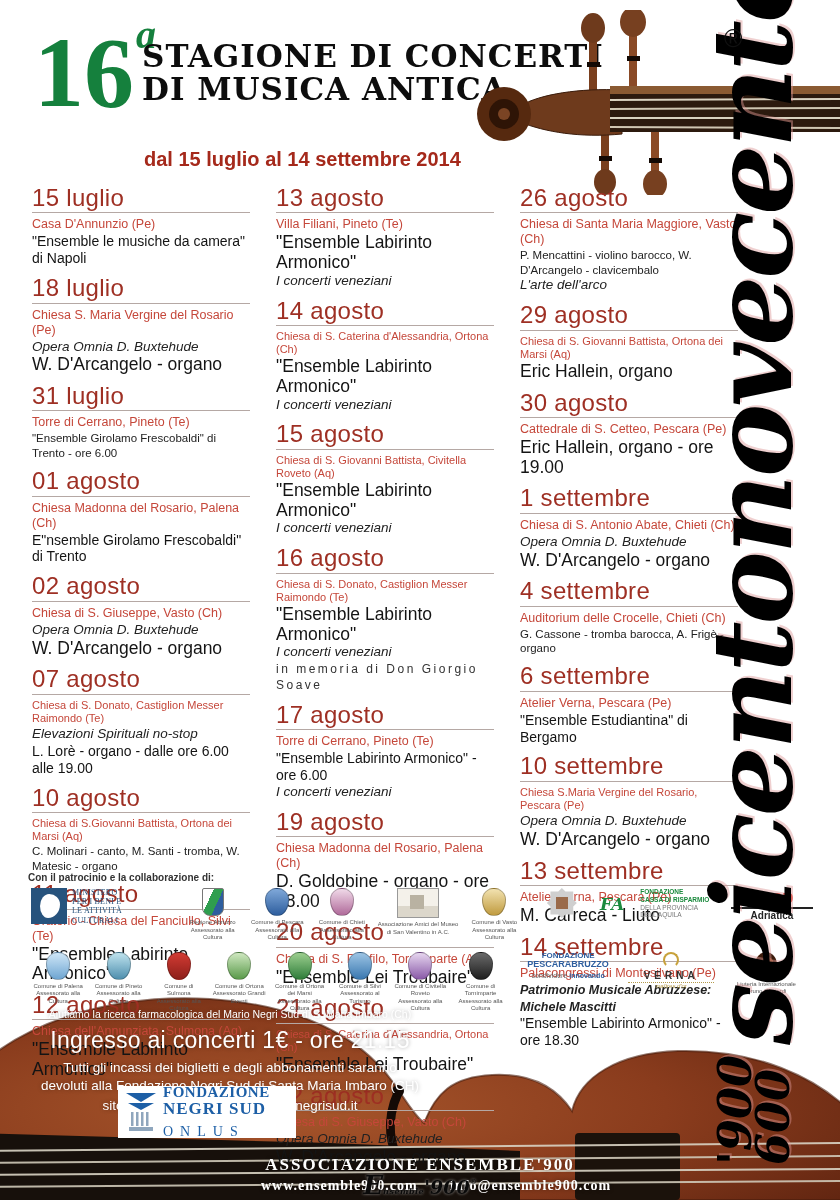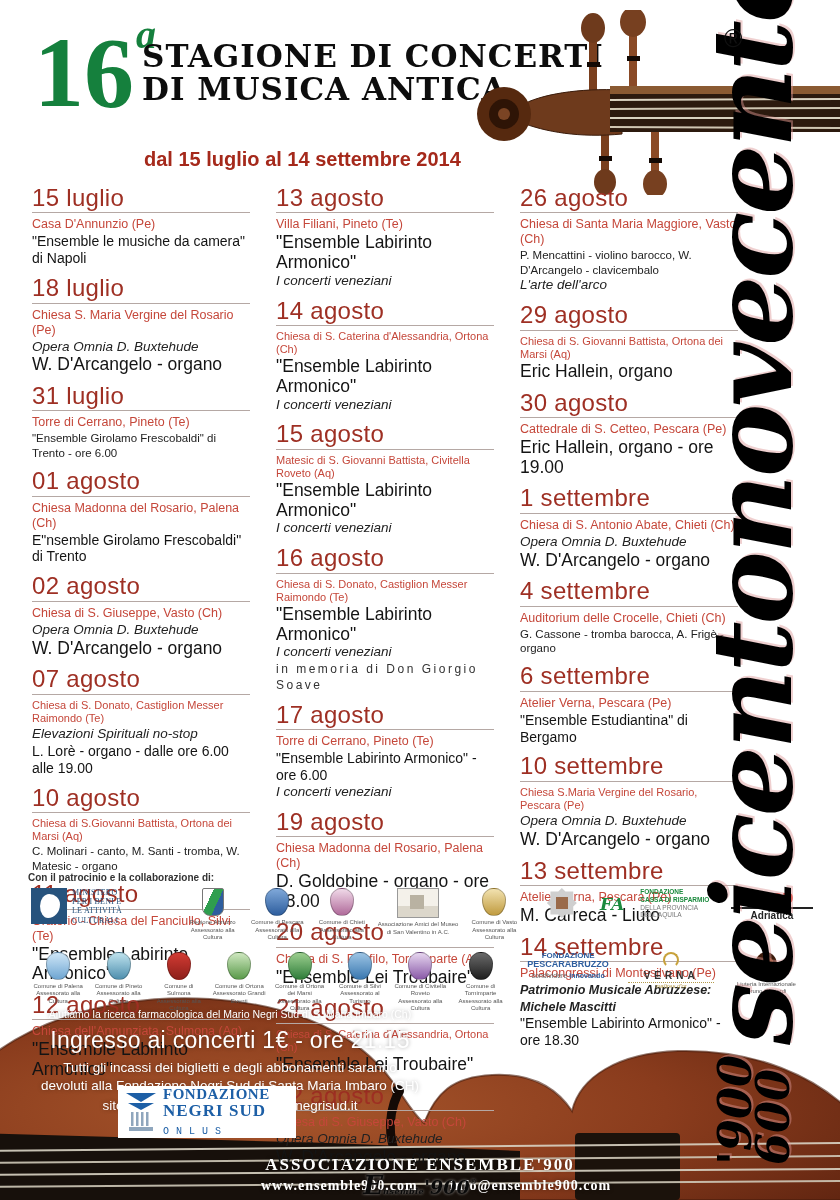--- a/index.html
+++ b/index.html
@@ -88,21 +88,21 @@
          text-shadow:0 0 4px rgba(0,0,0,.35);}
   .v-research{font-size:10.5px;margin-bottom:7px;}
   .v-admission{font-size:23px;margin-bottom:5px;letter-spacing:.3px;}
   .v-line{font-size:13.5px;line-height:1.35;}
   .v-site{font-size:13.5px;margin-top:3px;}
   .ns-box{position:absolute;left:118px;top:1086px;width:178px;height:52px;background:#fff;z-index:6;
          display:flex;align-items:center;gap:5px;padding:3px 6px;box-sizing:border-box;}
   .ns-text{font-family:"Liberation Serif",serif;color:#1d5fa6;line-height:1;text-align:left;}
   .ns-l1{font-size:15px;font-weight:bold;letter-spacing:.5px;}
   .ns-l2{font-size:17px;font-weight:bold;letter-spacing:1px;}
-  .ns-l3{font-size:10px;letter-spacing:7px;margin-top:8px;font-family:Liberation Mono, monospace;}
+  .ns-l3{font-size:14px;letter-spacing:7px;margin-top:8px;}
   .assoc{position:absolute;left:0;width:840px;top:1155px;text-align:center;z-index:6;color:#fff;
          font-family:"Liberation Serif",serif;text-shadow:0 0 4px rgba(0,0,0,.45);}
   .assoc-title{font-size:17px;font-weight:bold;letter-spacing:2px;}
   .assoc-links{font-size:14px;font-weight:bold;letter-spacing:1px;margin-top:3px;padding-left:32px;}
   .assoc-links span{margin:0 14px;}
   .e9-logo{position:absolute;left:0;width:840px;top:1170px;text-align:center;z-index:6;color:#0a0a0a;
          font-family:"DejaVu Serif",serif;font-style:italic;font-weight:bold;text-shadow:0 0 3px rgba(255,255,255,.6);}
   .e9-big{font-size:26px;} .e9-small{font-size:8px;letter-spacing:.5px;text-align:center;} .e9-year{font-size:19px;}
   .e9-reg{font-size:7px;vertical-align:10px;}
   
@@ -222,21 +222,21 @@
         <div class="event">
           <div class="event-date">14 agosto</div>
           <div class="rule"></div>
           <div class="venue small">Chiesa di S. Caterina d'Alessandria, Ortona (Ch)</div>
           <div class="l-big">"Ensemble Labirinto Armonico"</div>
           <div class="l-italic">I concerti veneziani</div>
         </div>
         <div class="event">
           <div class="event-date">15 agosto</div>
           <div class="rule"></div>
-          <div class="venue small">Matesic di S. Giovanni Battista, Civitella Roveto (Aq)</div>
+          <div class="venue small">Chiesa di S. Giovanni Battista, Civitella Roveto (Aq)</div>
           <div class="l-big">"Ensemble Labirinto Armonico"</div>
           <div class="l-italic">I concerti veneziani</div>
         </div>
         <div class="event">
           <div class="event-date">16 agosto</div>
           <div class="rule"></div>
           <div class="venue small">Chiesa di S. Donato, Castiglion Messer Raimondo (Te)</div>
           <div class="l-big">"Ensemble Labirinto Armonico"</div>
           <div class="l-italic">I concerti veneziani</div>
           <div class="l-spaced">in memoria di Don Giorgio Soave</div>

